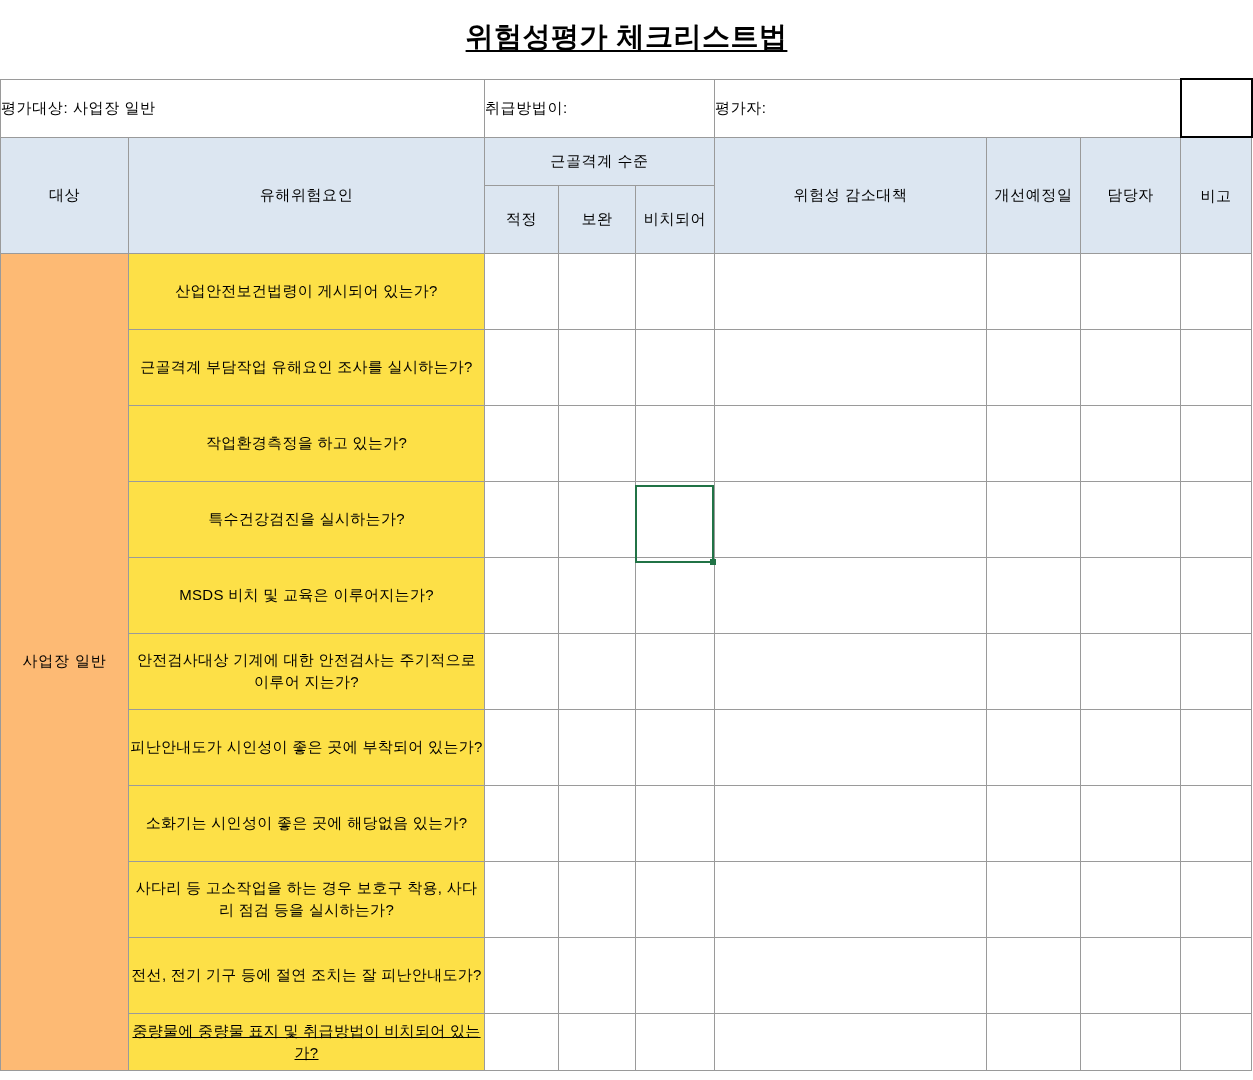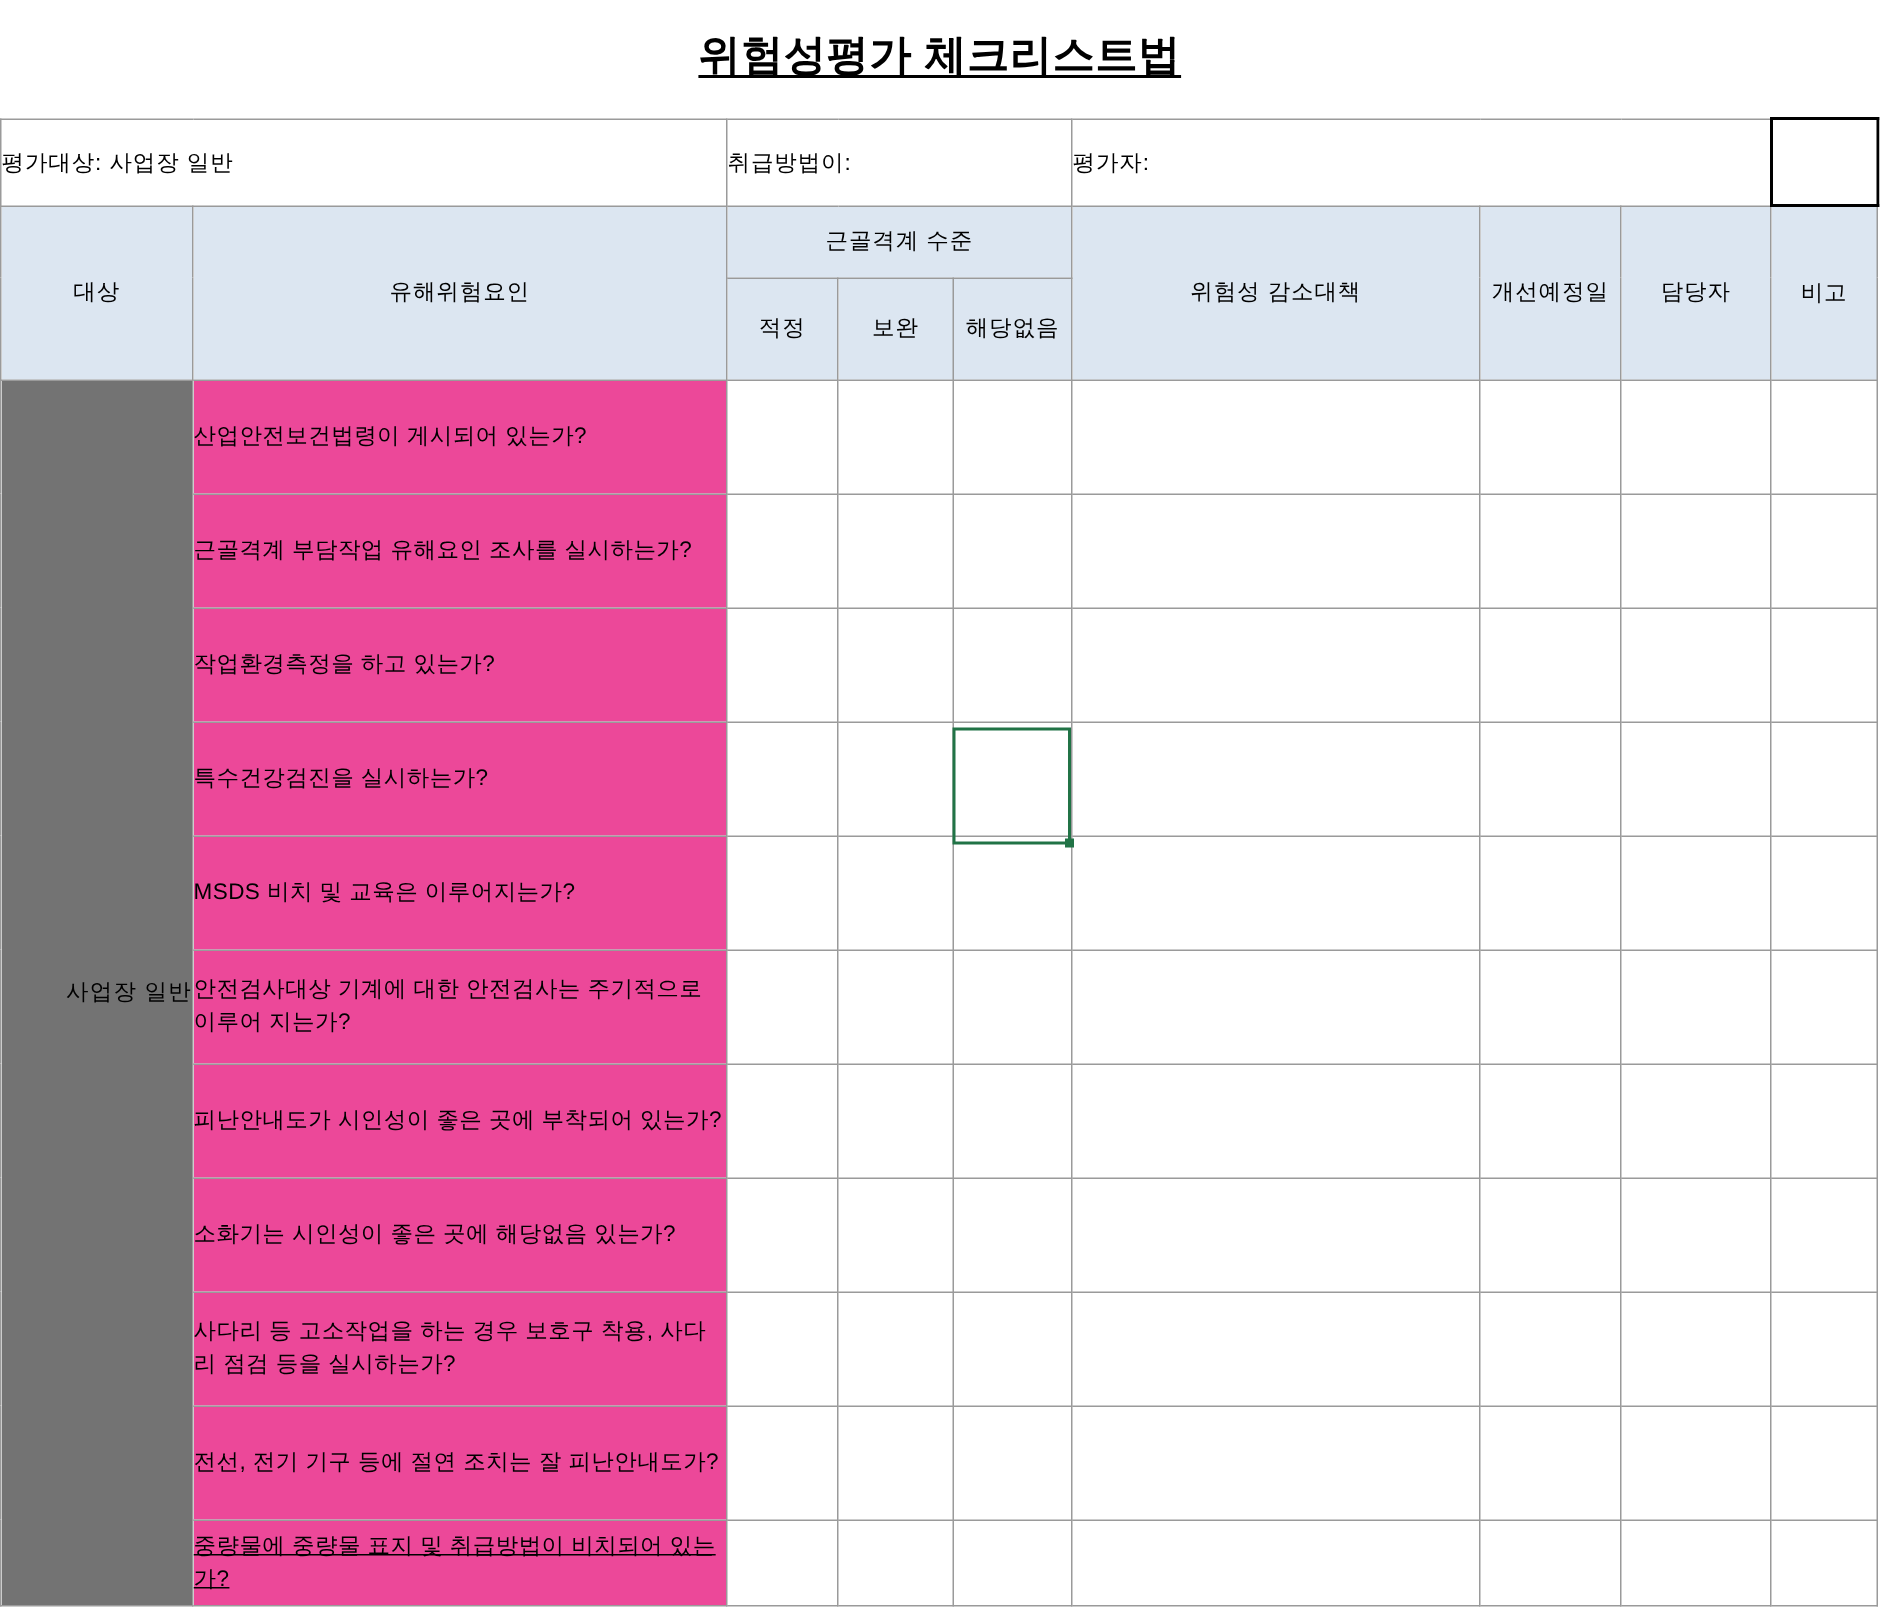--- a/index.html
+++ b/index.html
@@ -78,35 +78,35 @@
     letter-spacing: 0.6px;
     line-height: 1.15;
   }
   .hdr-tall { height: 114px; }
   .hdr-top  { height: 47px; }
   .hdr-bot  { height: 67px; margin-top: 33px; }
   .hdr-small { font-size: 15px; }
 
   
   .obj-cell {
-    background: #737373;
-    text-align: right;
+    background: #fdba74;
+    text-align: center;
     vertical-align: top;
     padding: 3px 0 0 3px;
     font-size: 15px;
     letter-spacing: 0.8px;
     white-space: nowrap;
   }
   .hazard-cell {
-    text-align: left;
+    text-align: center;
     padding: 2px 6px;
     font-size: 15.5px;
     line-height: 1.45;
     letter-spacing: 0.3px;
-    background: #ec4899;
+    background: #fde047;
   }
   .blank-cell { background: #ffffff; }
   tr.data-row td { height: 75px; }
   tr.data-row.last td { height: 56px; text-decoration: underline; }
 
   
   .sheet-wrap { position: relative; }
   .sel-box {
     position: absolute;
     border: 2px solid #217346;
@@ -158,21 +158,21 @@
           <td class="hdr-tall" rowspan="2">유해위험요인</td>
           <td class="hdr-top" colspan="3">근골격계 수준</td>
           <td class="hdr-tall" rowspan="2">위험성 감소대책</td>
           <td class="hdr-tall" rowspan="2">개선예정일</td>
           <td class="hdr-tall" rowspan="2">담당자</td>
           <td class="hdr-tall" rowspan="2">비고</td>
         </tr>
         <tr>
           <td class="hdr-bot">적정</td>
           <td class="hdr-bot">보완</td>
-          <td class="hdr-bot hdr-small">해당없음</td>
+          <td class="hdr-bot hdr-small">비치되어</td>
         </tr>
       </tbody>
 
       <tbody id="rows-body">
           <tr class="data-row">
             <td class="obj-cell" rowspan="11">사업장 일반</td>
             <td class="hazard-cell">산업안전보건법령이 게시되어 있는가?</td>
             <td class="blank-cell"></td>
             <td class="blank-cell"></td>
             <td class="blank-cell"></td>

